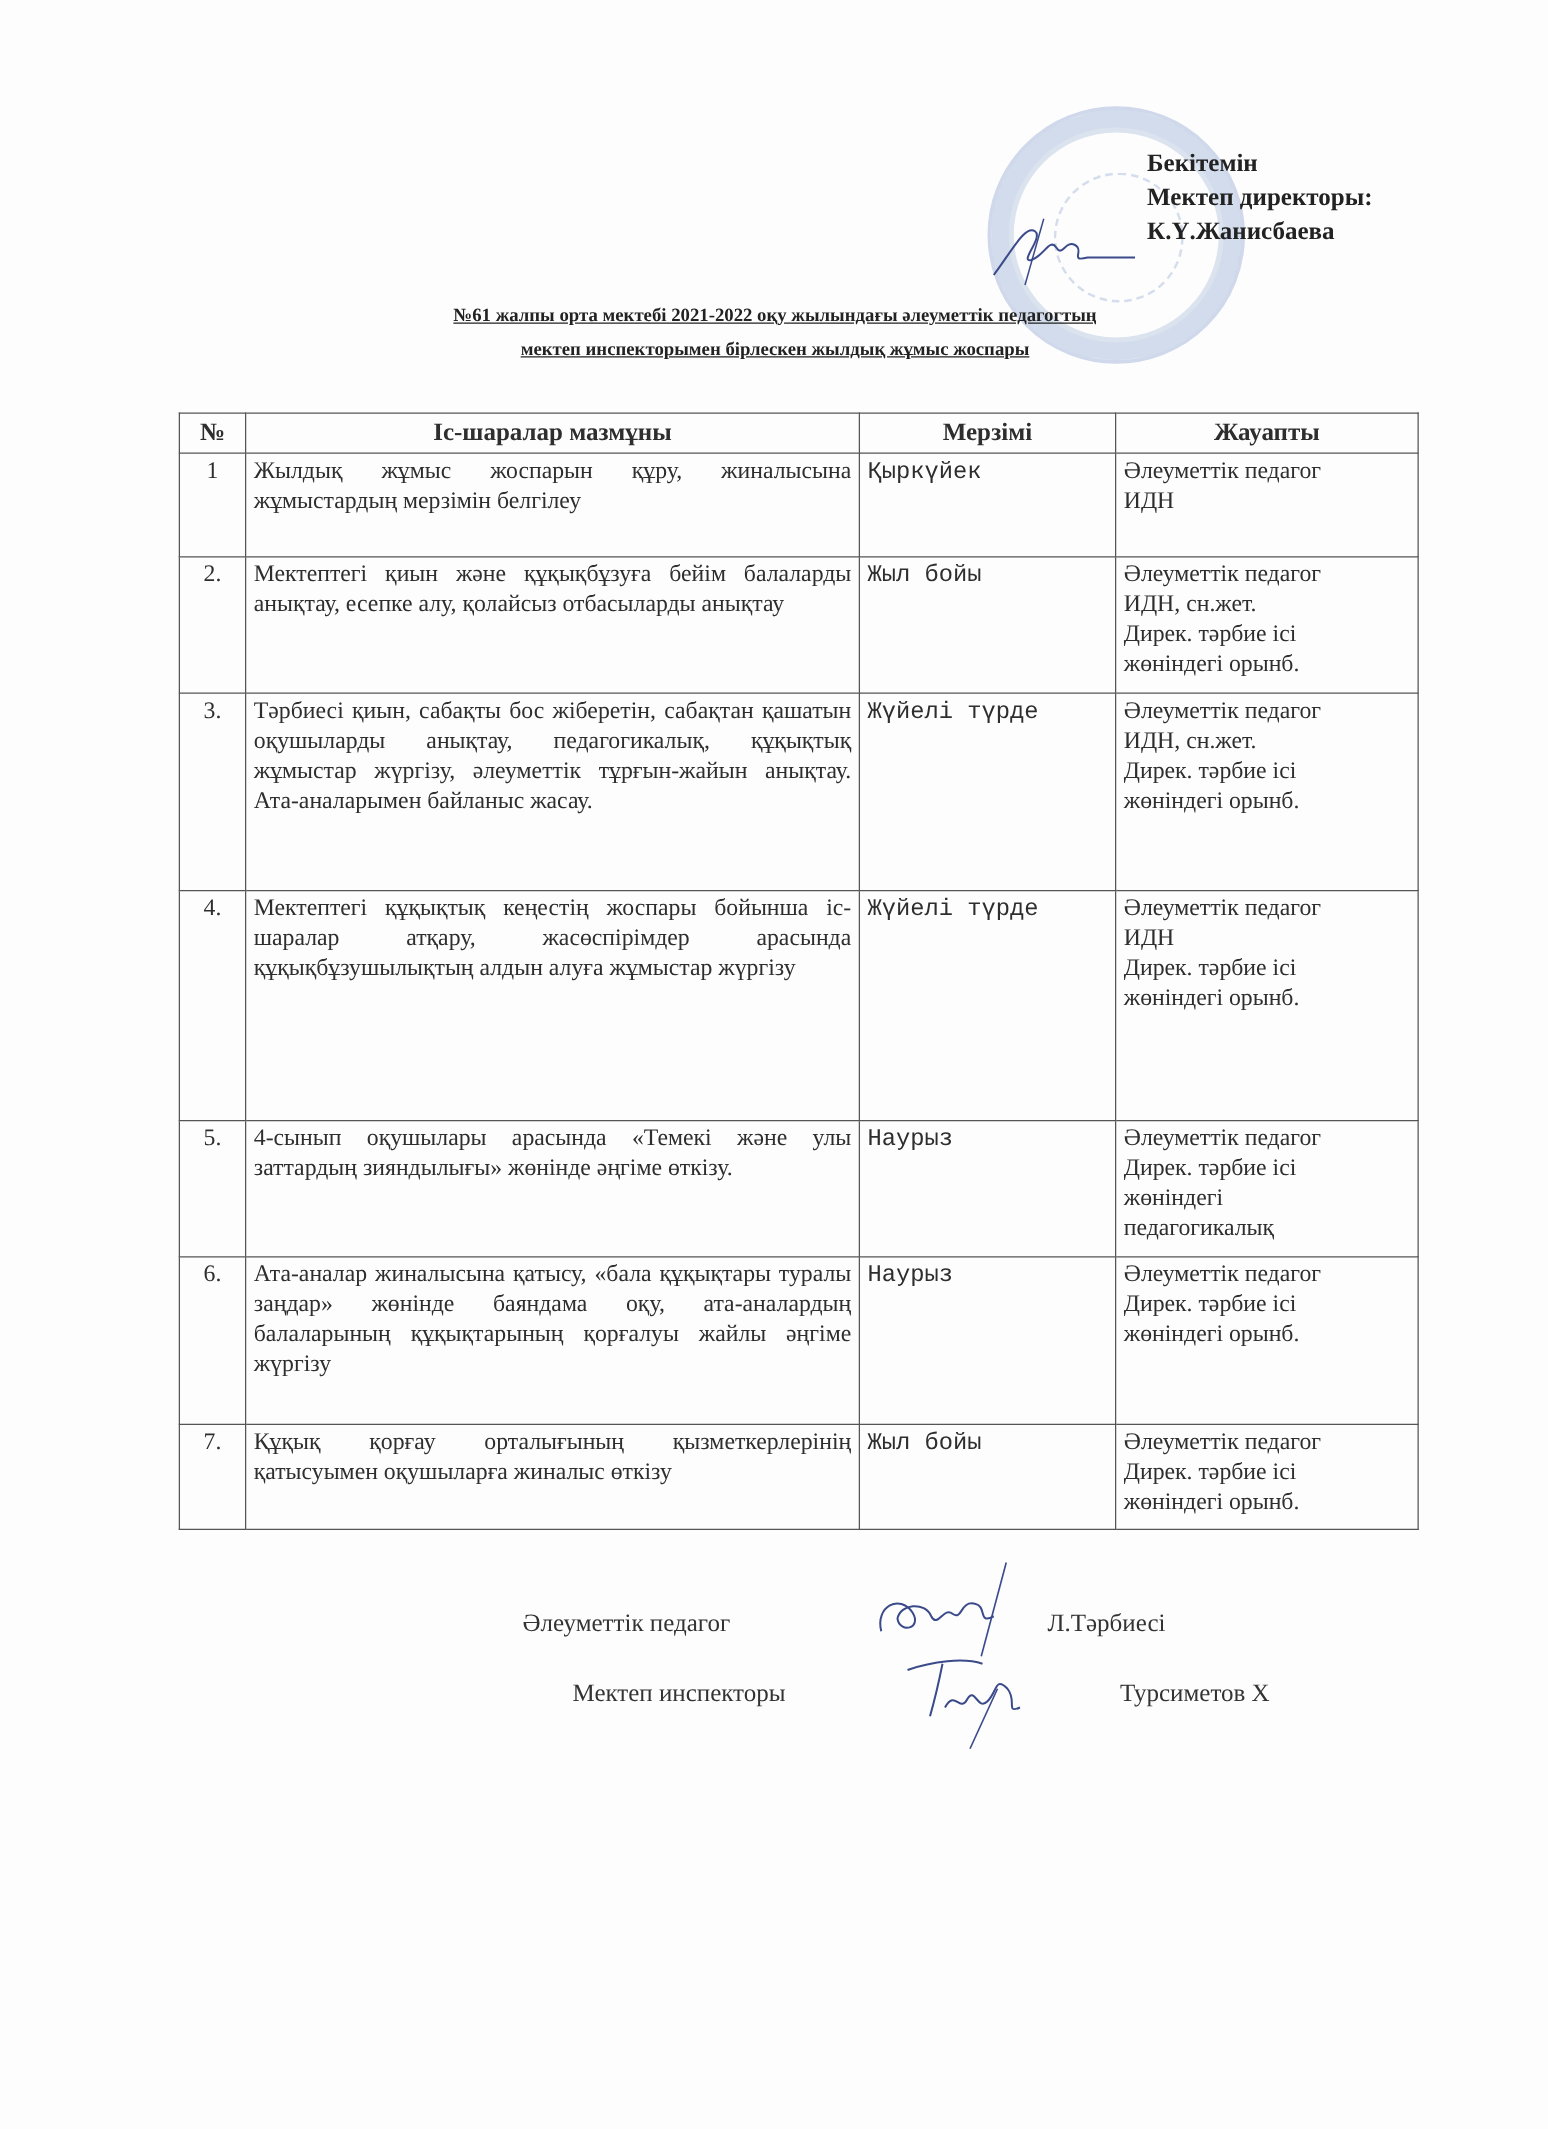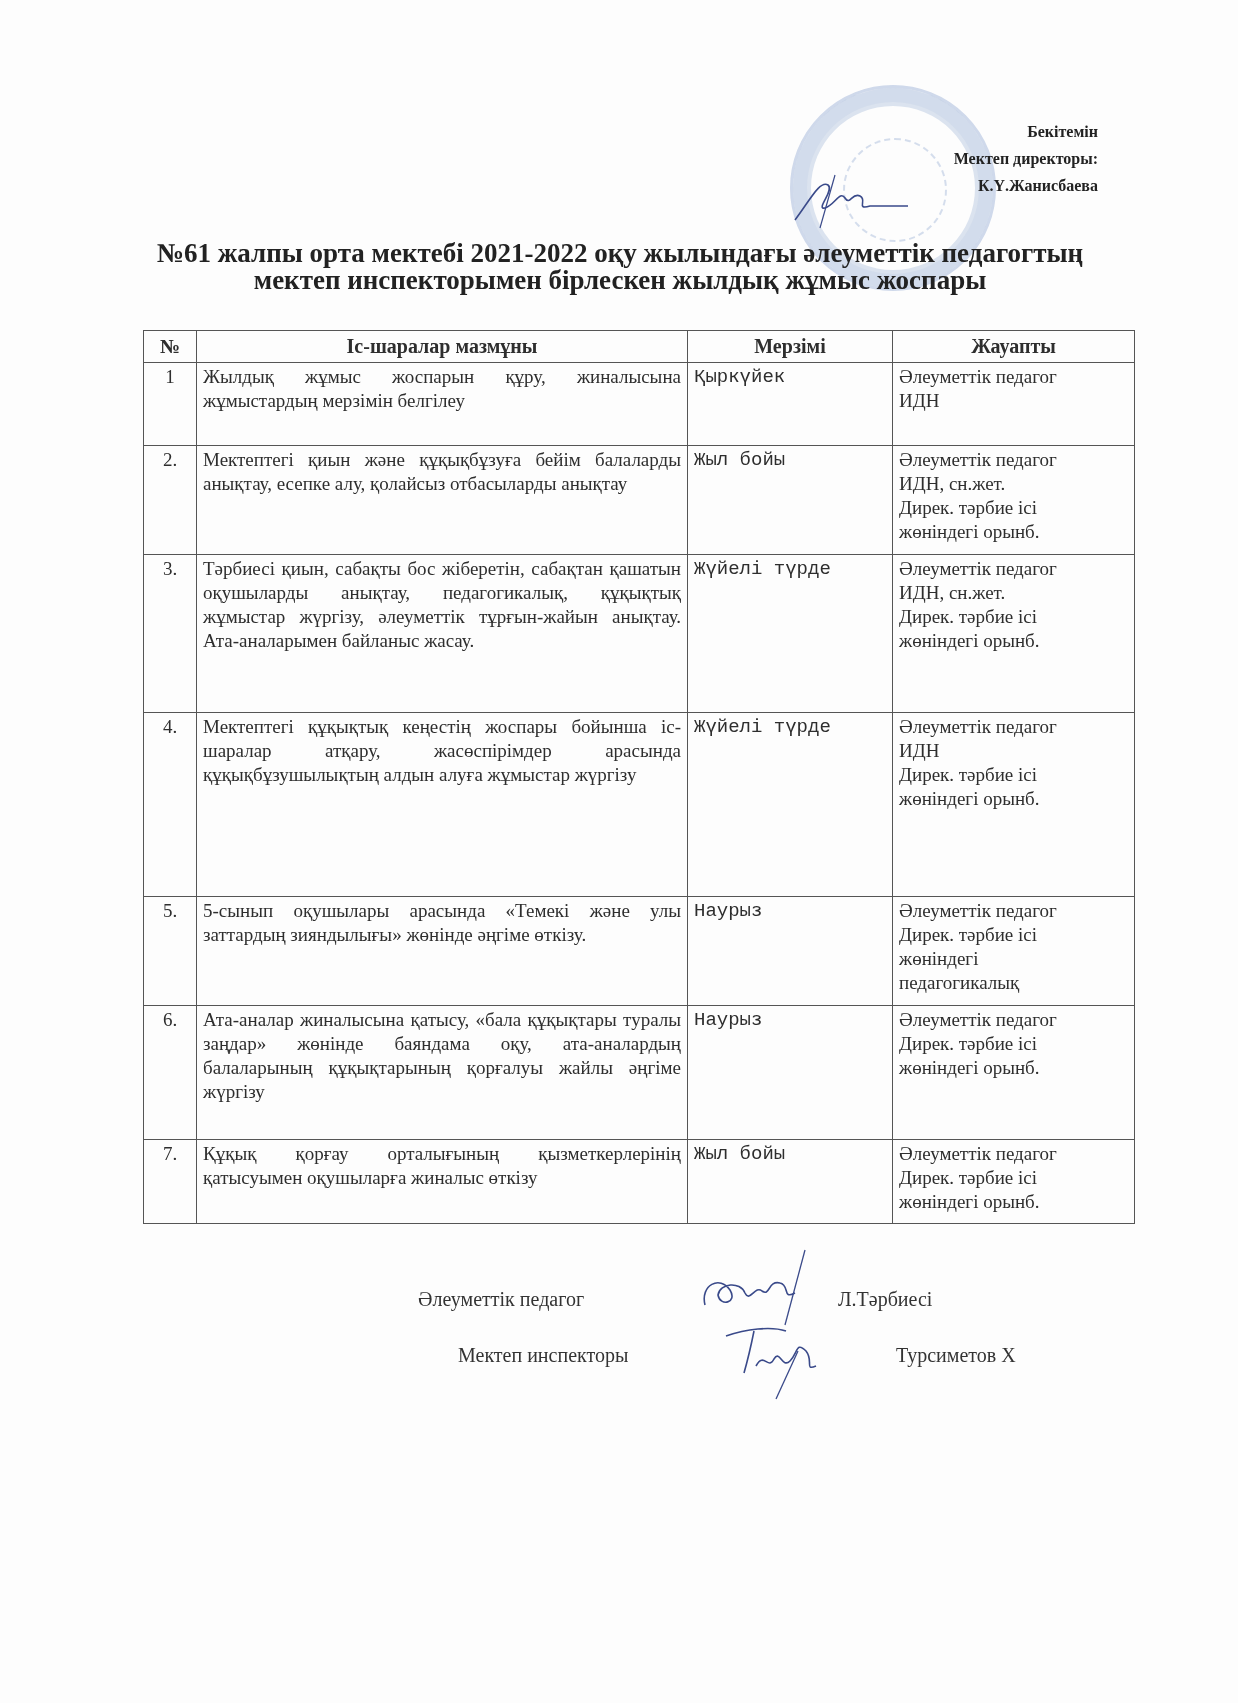--- a/index.html
+++ b/index.html
@@ -38,45 +38,46 @@
       width: 100px;
       height: 100px;
       border-radius: 50%;
       border: 2px dashed rgba(120, 150, 200, 0.3);
     }
     
     .approval {
       position: absolute;
       right: 140px;
       top: 118px;
-      text-align: right;
+      text-align: left;
       font-weight: bold;
-      font-size: 16px;
+      font-size: 20px;
       line-height: 27px;
       color: #222;
     }
     .approval div { white-space: nowrap; }
     .sig-director {
       position: absolute;
       left: 790px;
       top: 170px;
       width: 120px;
       height: 60px;
     }
     
     .title {
       position: absolute;
       left: 140px;
       width: 960px;
       top: 240px;
       text-align: center;
       font-weight: bold;
-      font-size: 27px;
+      font-size: 15px;
       line-height: 27px;
       color: #222;
+      text-decoration: underline;
     }
     
     .plan-table {
       position: absolute;
       left: 143px;
       top: 330px;
       width: 992px;
       border-collapse: collapse;
       font-size: 19px;
       line-height: 24px;
@@ -207,21 +208,21 @@
         <td class="term">Жүйелі түрде</td>
         <td class="resp">
           <div>Әлеуметтік   педагог</div>
           <div>ИДН</div>
           <div>Дирек.   тәрбие   ісі</div>
           <div>жөніндегі орынб.</div>
         </td>
       </tr>
       <tr class="row-5">
         <td class="num">5.</td>
-        <td class="content">5-сынып  оқушылары арасында «Темекі және улы заттардың зияндылығы» жөнінде әңгіме өткізу.</td>
+        <td class="content">4-сынып  оқушылары арасында «Темекі және улы заттардың зияндылығы» жөнінде әңгіме өткізу.</td>
         <td class="term">Наурыз</td>
         <td class="resp">
           <div>Әлеуметтік педагог</div>
           <div>Дирек.   тәрбие   ісі</div>
           <div>жөніндегі</div>
           <div>педагогикалық</div>
         </td>
       </tr>
       <tr class="row-6">
         <td class="num">6.</td>

